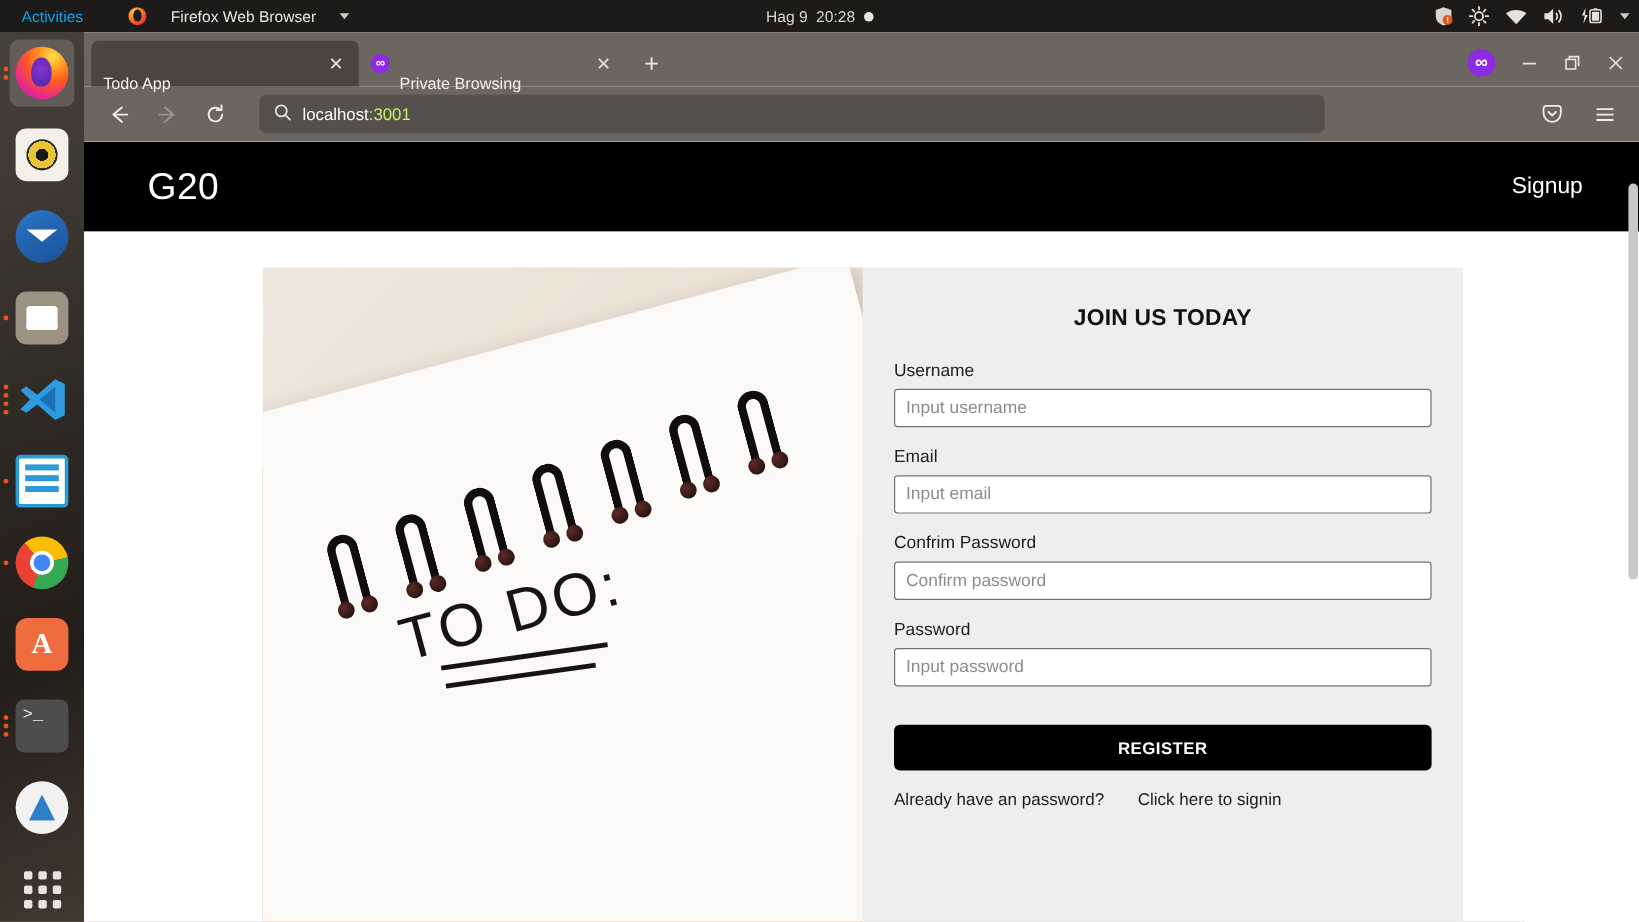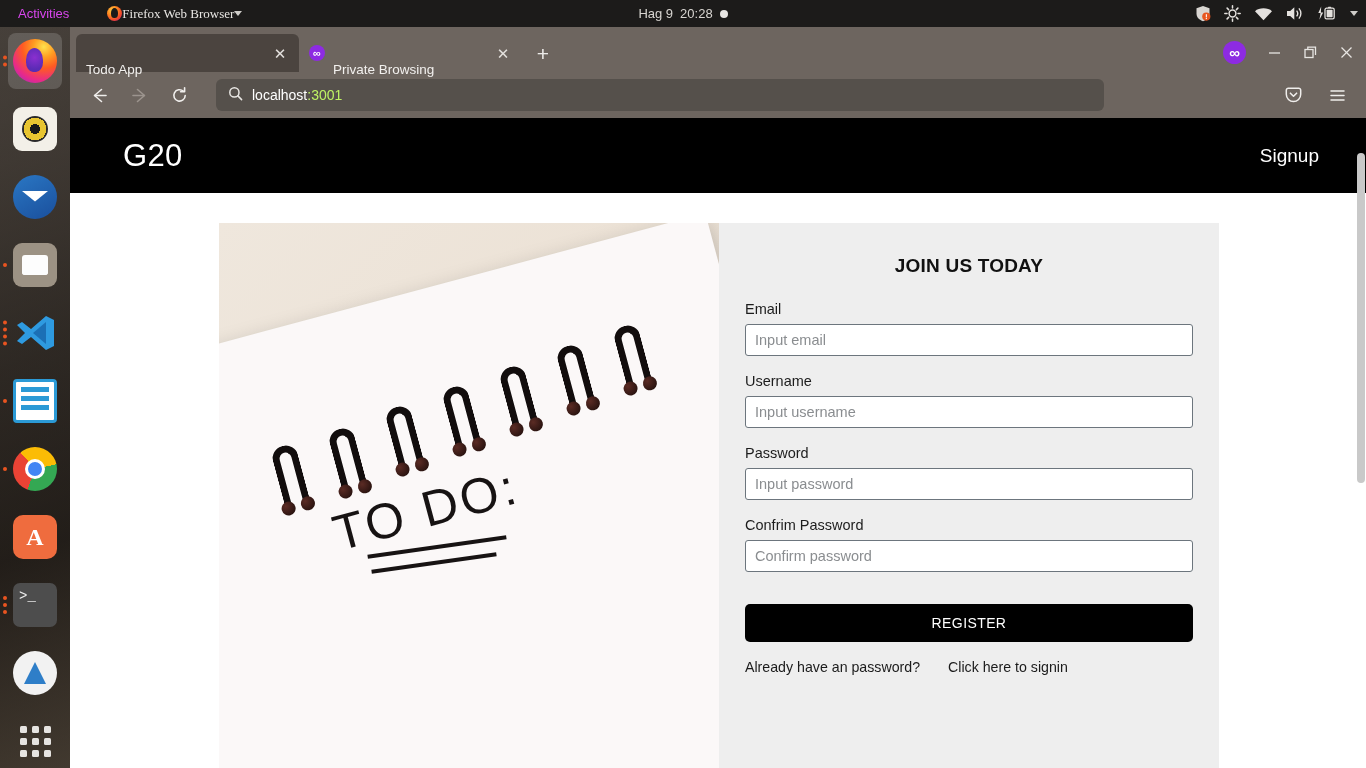--- a/index.html
+++ b/index.html
@@ -11,22 +11,22 @@
   }
 
   
   #topbar {
     position: absolute; top: 0; left: 0;
     width: 1366px; height: 27px;
     background: #1c1b1a;
     display: flex; align-items: center;
     color: #e8e6e3; font-size: 13px;
   }
-  #activities { margin-left: 10px; padding: 2px 8px; border-radius: 4px; color: #d946ef; }
-  #app-menu { display: flex; align-items: center; gap: 0; margin-left: 30px; font-family: Liberation Serif, serif; }
+  #activities { margin-left: 10px; padding: 2px 8px; border-radius: 4px; color: #0ea5e9; }
+  #app-menu { display: flex; align-items: center; gap: 20px; margin-left: 30px; }
   .ff-mini {
     width: 15px; height: 15px; border-radius: 50%;
     background: radial-gradient(circle at 35% 30%, #ffd04a 0%, #ff8a1f 35%, #f0482c 65%, #b5179e 100%);
     position: relative;
   }
   .ff-mini::after {
     content: ""; position: absolute; left: 4px; top: 2px;
     width: 7px; height: 10px; border-radius: 50% 50% 45% 45%;
     background: #1c1b1a;
   }
@@ -171,21 +171,21 @@
   .form-title { text-align:center; font-size:19px; font-weight:700; color:#111; letter-spacing:.2px; margin-bottom:24px; }
   .field { margin-bottom: 17px; }
   .field label { display:block; font-size:14.5px; color:#1c1c1c; margin-bottom:7px; }
   .field input {
     width: 100%; height: 32px; border:1px solid #6c757d; background:#fff; border-radius:3px;
     padding: 0 9px; font-size:14.5px; color:#222; font-family:"Liberation Sans", sans-serif; outline:none;
   }
   .field input::placeholder { color:#8a8d90; }
   #register-btn {
     width: 100%; height: 38px; background:#000; color:#fff; border:none; border-radius:5px;
-    font-size:14px; font-weight:400; letter-spacing:.4px; margin-top: 15px;
+    font-size:14px; font-weight:700; letter-spacing:.4px; margin-top: 15px;
     font-family:"Liberation Sans", sans-serif; cursor:pointer;
   }
   #signin-row { margin-top: 17px; font-size:14.2px; color:#1b1b1b; }
   #signin-row a { color:#1b1b1b; text-decoration:none; margin-left:24px; }
 
   
   .nb-page { position:absolute; left:-60px; top:62px; width:640px; height:640px; background:#fbf8f8;
      transform: rotate(-15deg); box-shadow: 0 8px 22px rgba(0,0,0,.22); }
   .nb-stack { position:absolute; left:-78px; top:74px; width:640px; height:640px; background:#e4ded6;
      transform: rotate(-15deg); }
@@ -458,37 +458,37 @@
           <div class="spiral" style="left:400px; top:102px;"></div>
           <div class="todo-text" style="left:112px; top:258px;">TO DO:</div>
           <div class="todo-underline" style="left:148px; top:322px;"></div>
           <div class="todo-underline" style="left:152px; top:338px; width:126px;"></div>
         </div>
 
         <div id="card-form">
           <div class="form-title">JOIN US TODAY</div>
 
           <div class="field">
+            <label>Username</label>
+            <input type="text" placeholder="Input username" style="">
+          </div>
+
+          <div class="field">
             <label>Email</label>
             <input type="text" placeholder="Input email" style="">
           </div>
 
           <div class="field">
-            <label>Username</label>
-            <input type="text" placeholder="Input username" style="">
+            <label>Confrim Password</label>
+            <input type="text" placeholder="Confirm password" style="">
           </div>
 
           <div class="field">
             <label>Password</label>
             <input type="text" placeholder="Input password" style="">
-          </div>
-
-          <div class="field">
-            <label>Confrim Password</label>
-            <input type="text" placeholder="Confirm password" style="">
           </div>
 
           <button id="register-btn">REGISTER</button>
 
           <div id="signin-row">
             <span>Already have an password?</span>
             <a href="#">Click here to signin</a>
           </div>
         </div>
       </div>

